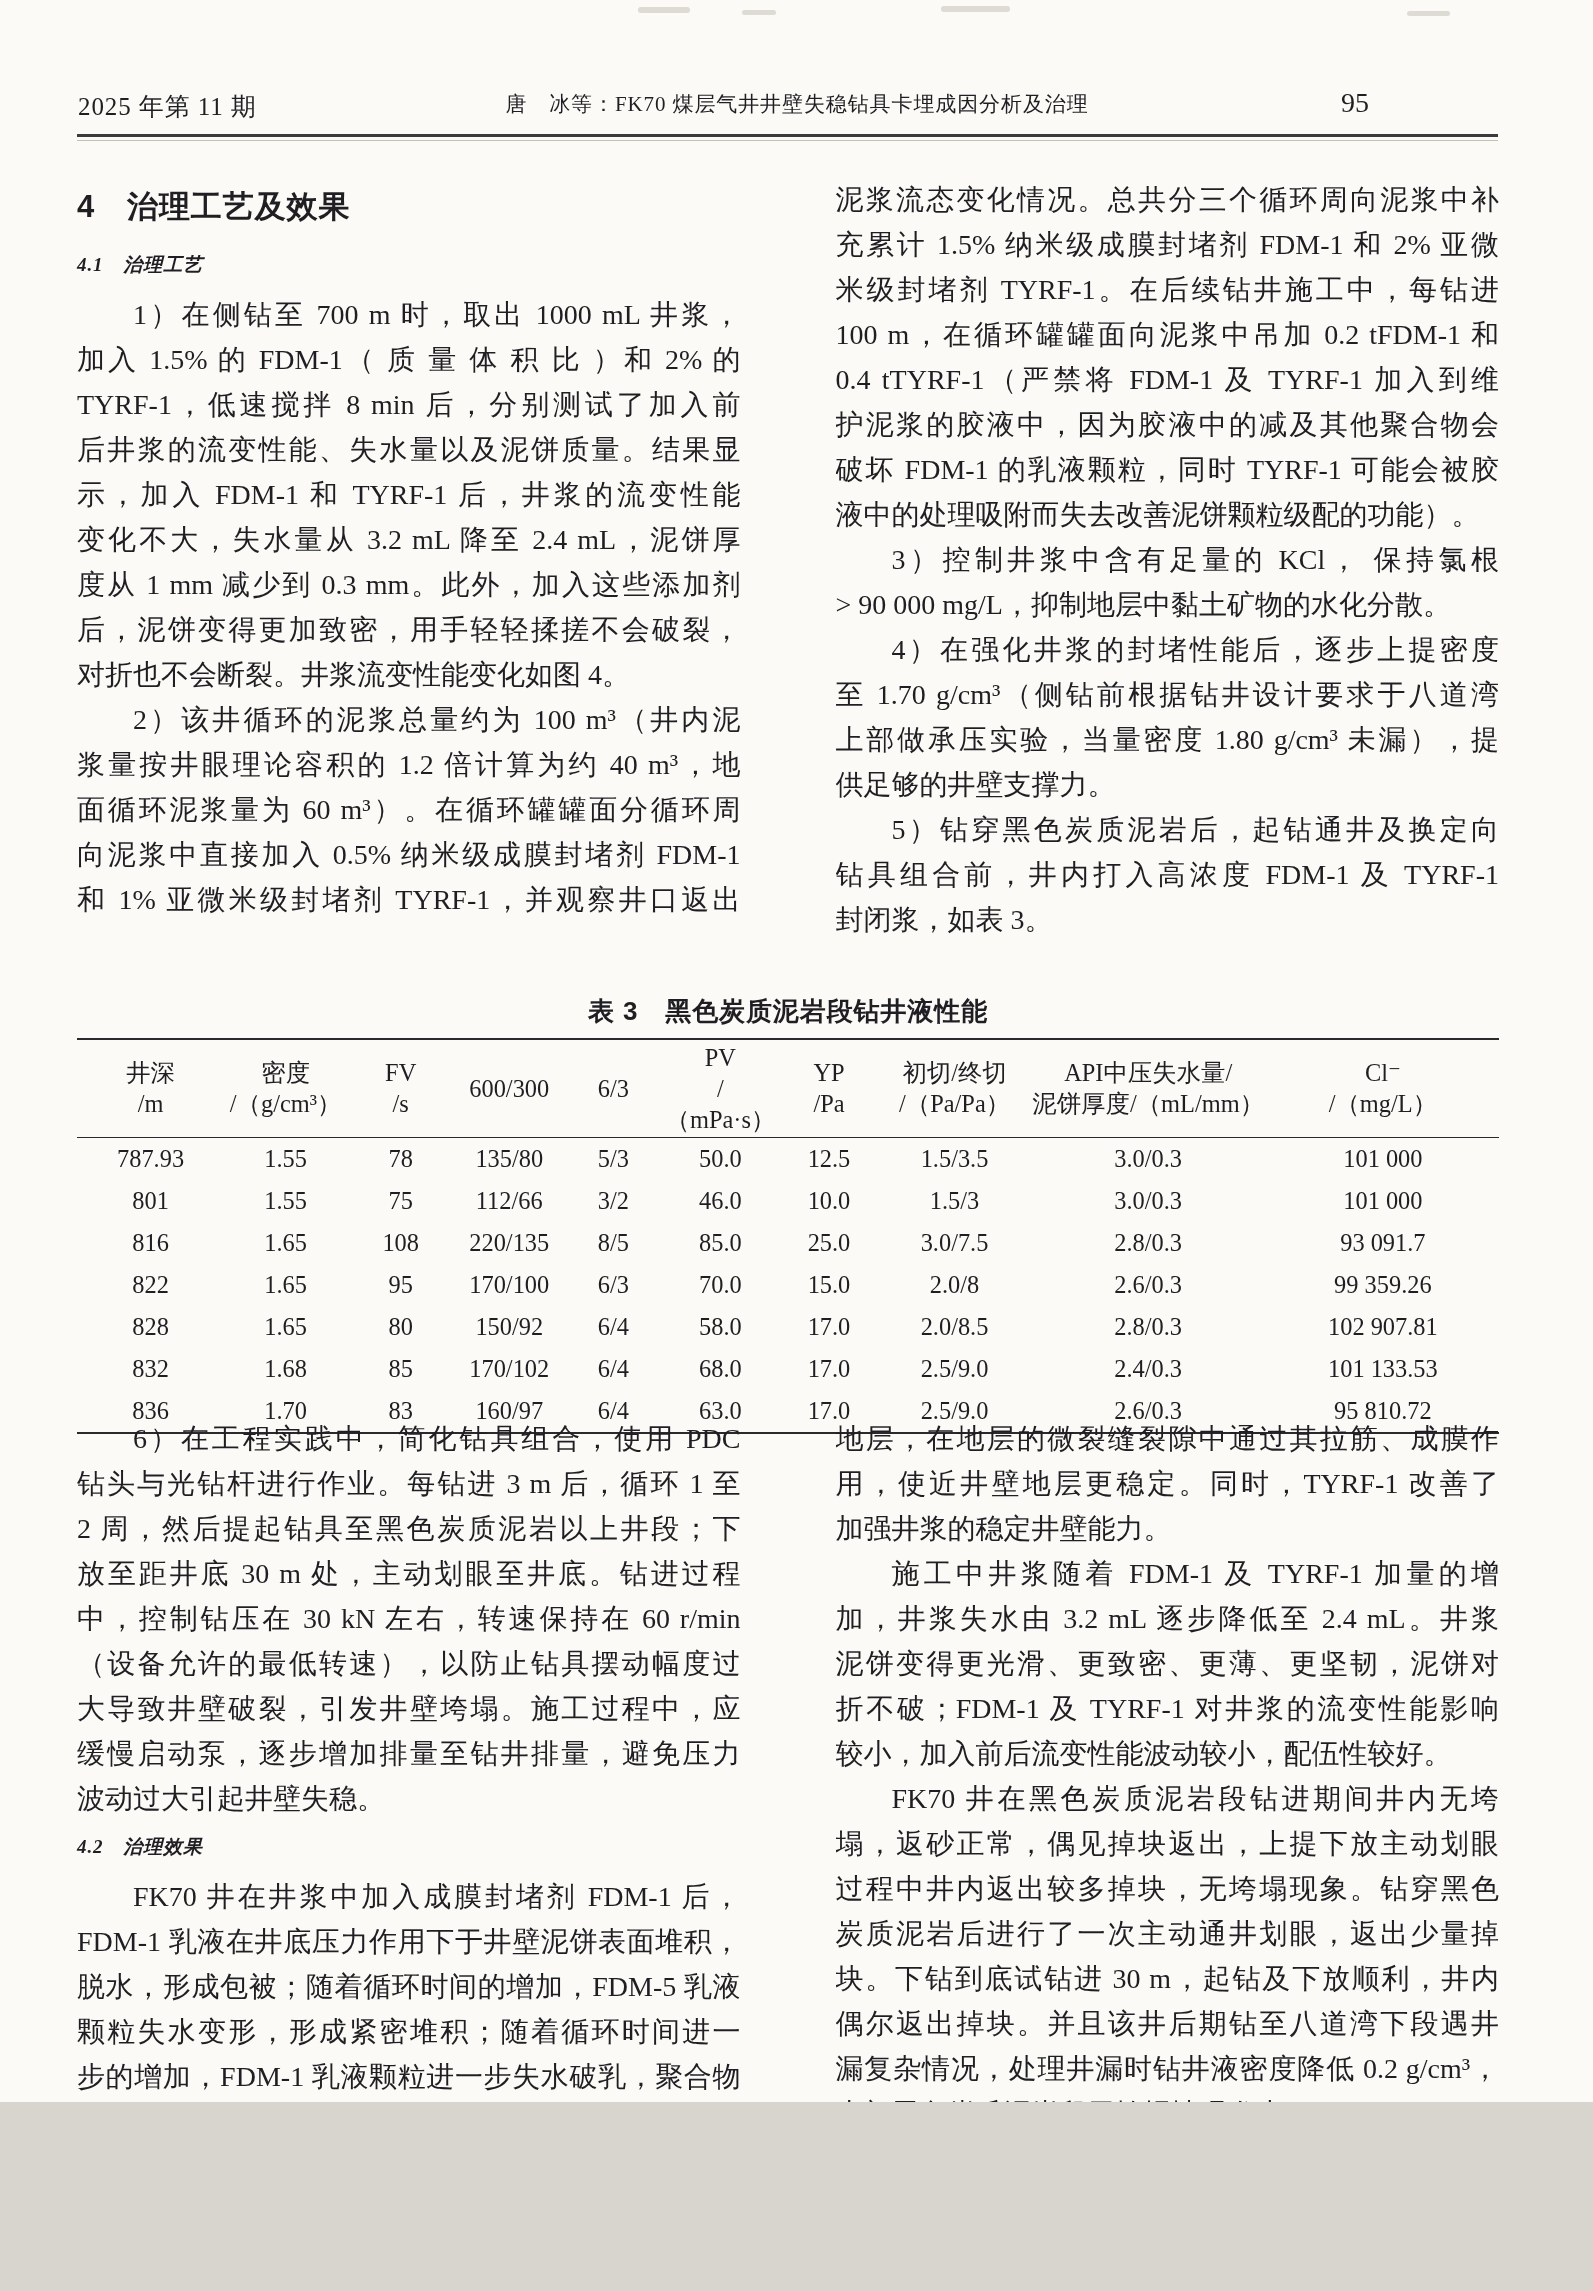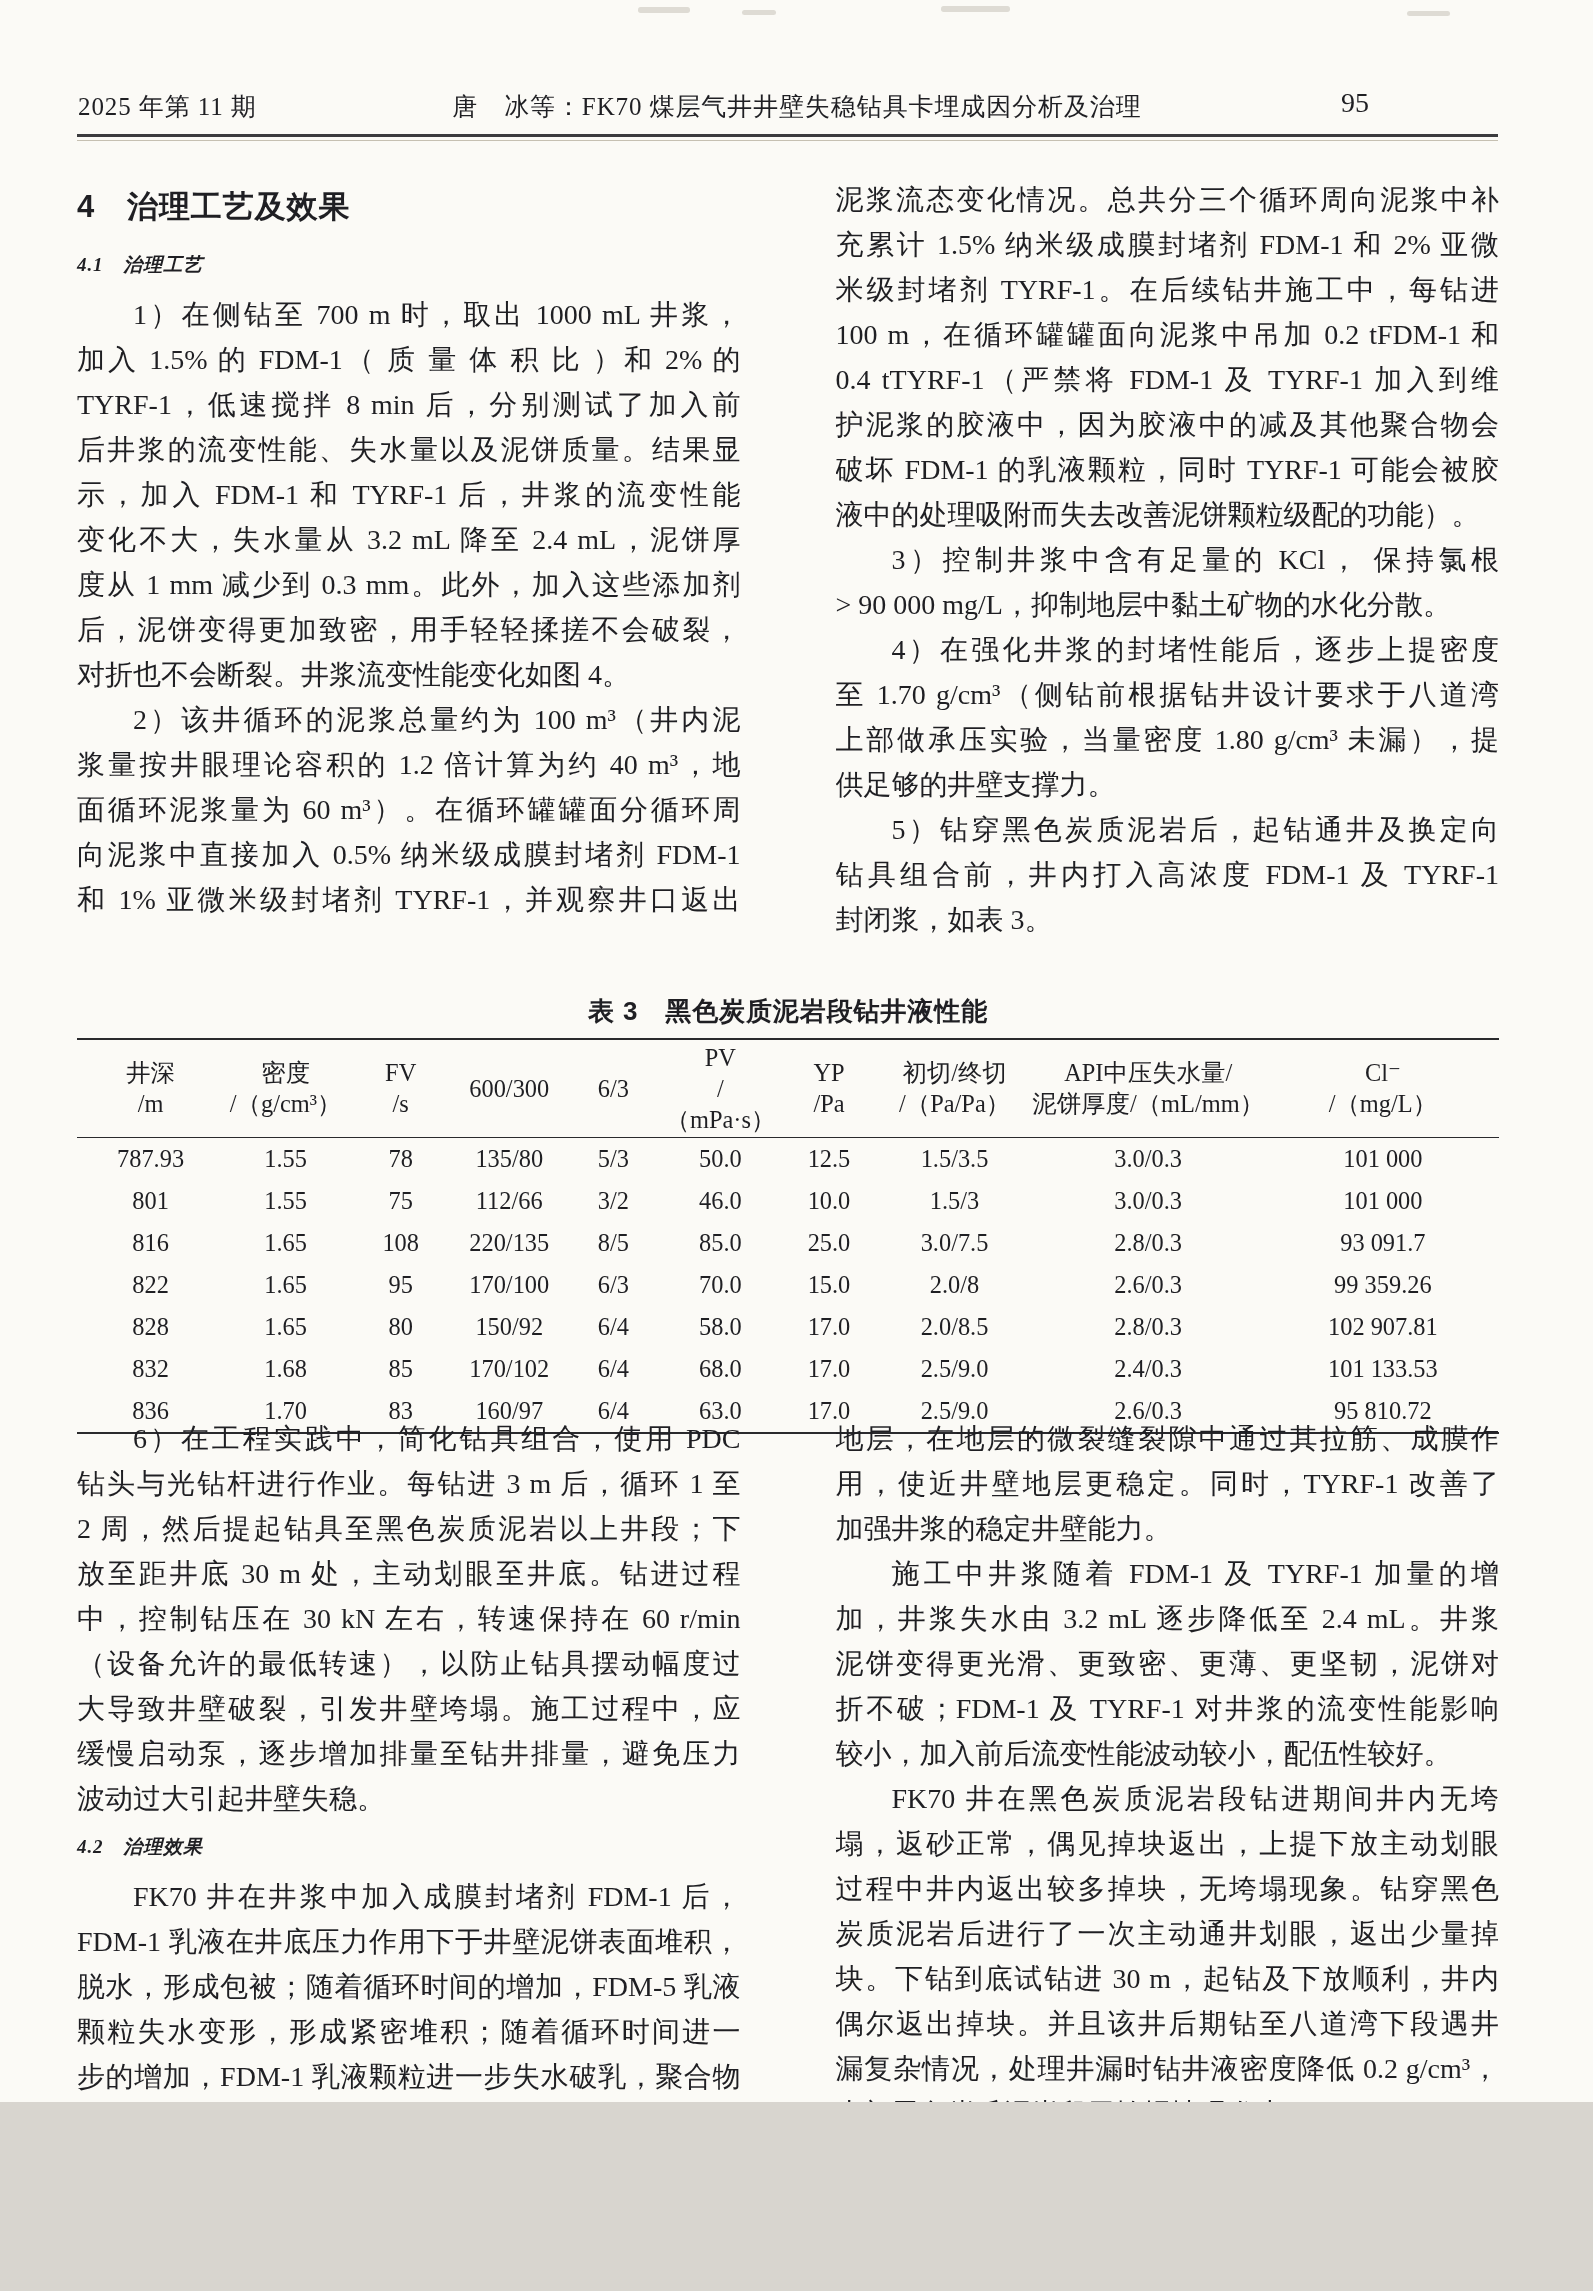--- a/index.html
+++ b/index.html
@@ -3,21 +3,21 @@
 <meta charset="utf-8">
 <style>
   html,body{margin:0;padding:0;background:#d8d5cf;}
   .page{
     position:relative;width:1594px;height:2102px;margin:0 auto;
     background:#fbfaf6;color:#1f1f23;overflow:hidden;
     font-family:"Liberation Serif","DejaVu Serif","DejaVu Sans",serif;
   }
   
   .hdr-issue{position:absolute;left:78px;top:90px;font-size:25px;letter-spacing:0.9px;}
-  .hdr-title{position:absolute;left:50%;top:90px;transform:translateX(-50%);font-size:25px;white-space:nowrap;letter-spacing:0.9px;}
+  .hdr-title{position:absolute;left:50%;top:90px;transform:translateX(-50%);font-size:21px;white-space:nowrap;letter-spacing:0.9px;}
   .hdr-page{position:absolute;left:1341px;top:87px;font-size:28px;}
   .hdr-rule{position:absolute;left:77px;top:134px;width:1421px;height:2.7px;background:#3b3b3e;}
   .hdr-rule-echo{position:absolute;left:77px;top:140px;width:1421px;height:0.9px;background:#c6c0b2;}
   
   .smudge{position:absolute;background:#938d7e;opacity:.28;border-radius:2.7px;}
   
   .cols{position:absolute;display:flex;gap:95px;}
   .cols.top{left:77px;top:177px;width:1422px;}
   .cols.bottom{left:77px;top:1408px;width:1422px;margin-top:8px;}
   .col{width:681px;font-size:28px;}

